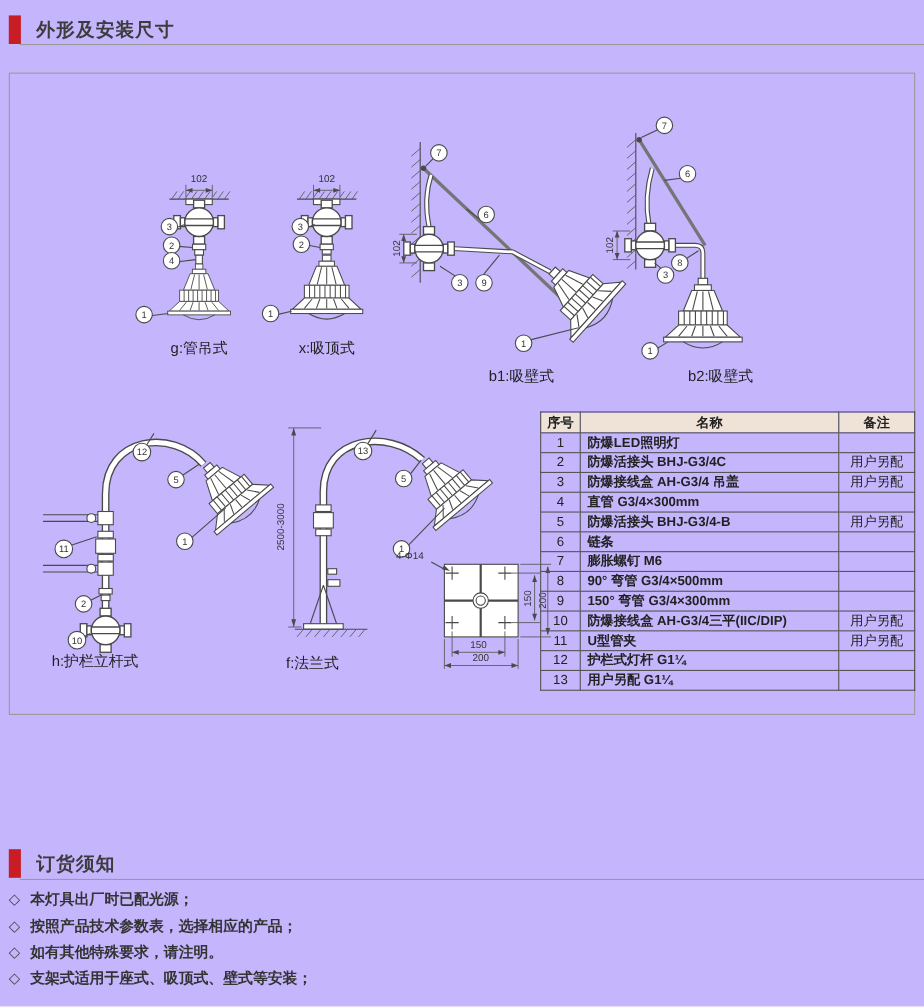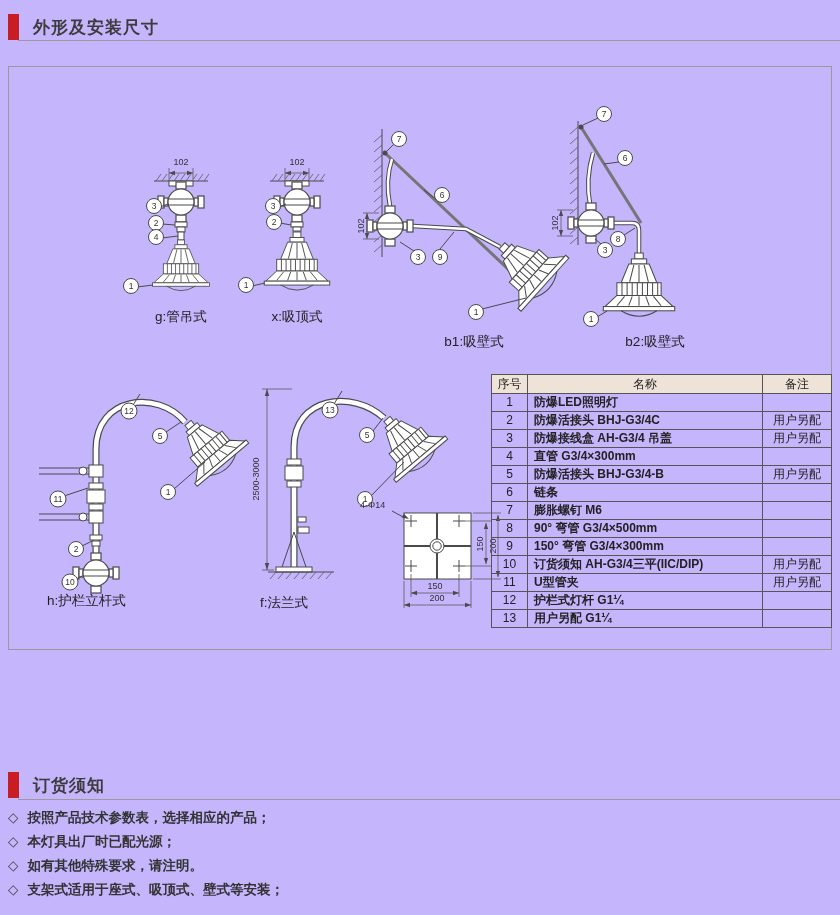--- a/index.html
+++ b/index.html
@@ -28,21 +28,21 @@
   .dtx{font-size:9px;text-anchor:middle;}
   .stx{font-size:9px;text-anchor:start;}
   .lbl{font-size:13.5px;text-anchor:middle;fill:#222;}
   .lblL{font-size:13.5px;text-anchor:start;fill:#222;}
   .co circle{fill:#fff;stroke:#4a4a4a;stroke-width:1;}
   .co text{font-size:8.5px;text-anchor:middle;}
   
   .tbl-wrap{position:absolute;left:482px;top:307px;}
   table.parts{border-collapse:collapse;width:340px;font-size:12px;color:#222;table-layout:fixed;}
   table.parts th,table.parts td{border:1px solid #555;height:17px;line-height:15px;padding:0 3px;overflow:hidden;white-space:nowrap;}
-  table.parts th{background:#efe3d8;font-weight:normal;text-align:center;height:18px;}
+  table.parts th{background:#efe3d8;font-weight:bold;text-align:center;height:18px;}
   table.parts td{text-align:center;}
   table.parts td.nm{text-align:left;padding-left:6px;font-weight:bold;}
   
   .notes{position:absolute;left:8px;top:806px;}
   .note{height:24px;line-height:24px;font-size:13.5px;font-weight:bold;color:#333;}
   .diamond{margin-right:9px;font-weight:normal;color:#444;}
 </style>
 </head>
 <body>
 
@@ -438,21 +438,21 @@
               <td class="nm">90° 弯管 G3/4×500mm</td>
               <td></td>
             </tr>
             <tr>
               <td>9</td>
               <td class="nm">150° 弯管 G3/4×300mm</td>
               <td></td>
             </tr>
             <tr>
               <td>10</td>
-              <td class="nm">订货须知 AH-G3/4三平(IIC/DIP)</td>
+              <td class="nm">防爆接线盒 AH-G3/4三平(IIC/DIP)</td>
               <td>用户另配</td>
             </tr>
             <tr>
               <td>11</td>
               <td class="nm">U型管夹</td>
               <td>用户另配</td>
             </tr>
             <tr>
               <td>12</td>
               <td class="nm">护栏式灯杆 G1¼</td>
@@ -468,19 +468,19 @@
     </div>
   </div>
 
   <div class="sec-hdr" style="top:772px;">
     <span class="red-bar" style="background: rgb(200, 29, 37);"></span>
     <h2 class="sec-title">订货须知</h2>
   </div>
   <div class="rule" style="top:799px;"></div>
 
   <div class="notes">
+      <div class="note"><span class="diamond">◇</span><span>本灯具出厂时已配光源；</span></div>
       <div class="note"><span class="diamond">◇</span><span>按照产品技术参数表，选择相应的产品；</span></div>
-      <div class="note"><span class="diamond">◇</span><span>本灯具出厂时已配光源；</span></div>
       <div class="note"><span class="diamond">◇</span><span>如有其他特殊要求，请注明。</span></div>
       <div class="note"><span class="diamond">◇</span><span>支架式适用于座式、吸顶式、壁式等安装；</span></div>
     </div>
 
 </div>
 
 </body></html>

